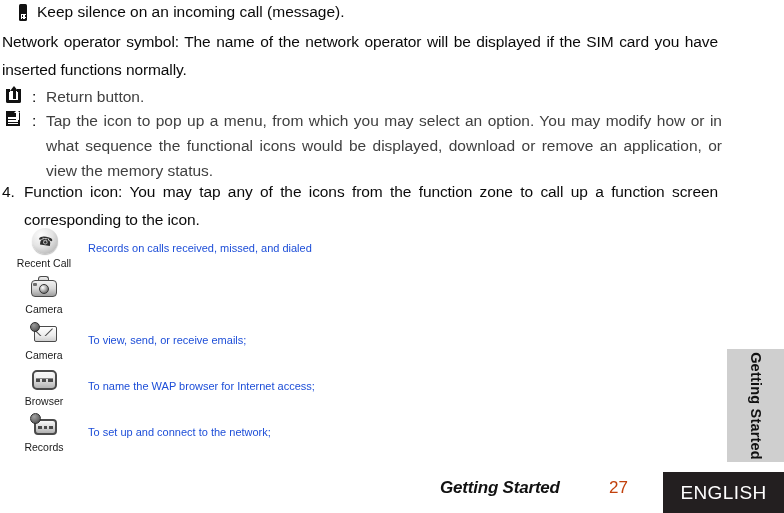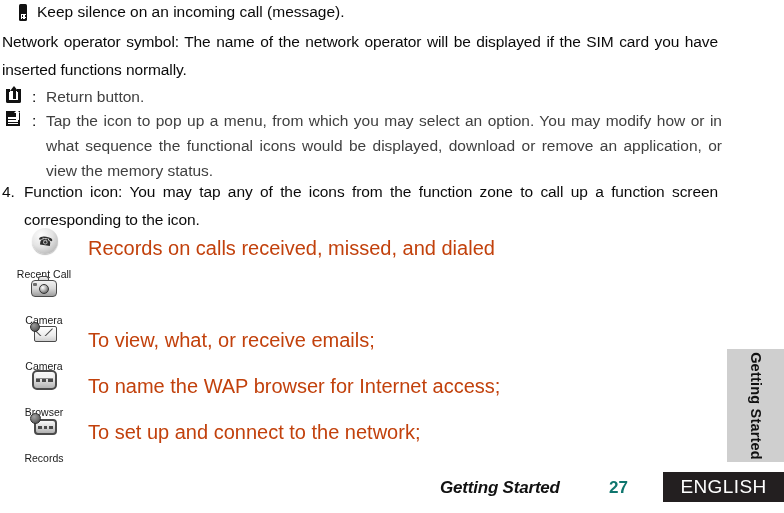--- a/index.html
+++ b/index.html
@@ -235,28 +235,28 @@
     flex: 0 0 88px;
     display: flex;
     flex-direction: column;
     align-items: center;
     padding-top: 2px;
   }
   .app-label {
     font-size: 10.5px;
     line-height: 12px;
     color: #1a1a1a;
-    margin-top: 12px;
+    margin-top: 1px;
     white-space: nowrap;
   }
   .app-desc {
     flex: 1 1 auto;
-    font-size: 20px;
+    font-size: 11px;
     line-height: 20px;
-    color: #c2410c;
+    color: #1d4ed8;
     padding-top: 12px;
   }
 
   
   .ico {
     width: 30px;
     height: 28px;
     position: relative;
   }
 
@@ -449,29 +449,29 @@
     font-style: italic;
     font-weight: bold;
     color: #111;
     letter-spacing: -0.2px;
   }
   .footer-page {
     position: absolute;
     left: 609px;
     top: 6px;
     font-size: 17px;
-    font-weight: bold;
-    color: #0f766e;
+    font-weight: normal;
+    color: #c2410c;
   }
   .footer-lang {
     position: absolute;
     left: 663px;
     top: 0px;
     width: 121px;
-    height: 30px;
+    height: 41px;
     background: #231f20;
     color: #ffffff;
     font-size: 19px;
     letter-spacing: 0.4px;
     display: flex;
     align-items: center;
     justify-content: center;
   }
 </style>
 </head>
@@ -542,21 +542,21 @@
 
     <div class="app-row">
       <span class="app-iconwrap">
         <span class="ico ico-mail">
           <span class="env"></span>
           <span class="flap"></span>
           <span class="globe"></span>
         </span>
         <span class="app-label">Camera</span>
       </span>
-      <span class="app-desc">To view, what, or receive emails;</span>
+      <span class="app-desc">To view, send, or receive emails;</span>
     </div>
 
     <div class="app-row">
       <span class="app-iconwrap">
         <span class="ico ico-browser">
           <span class="win"></span>
           <span class="dashes"></span>
         </span>
         <span class="app-label">Browser</span>
       </span>

